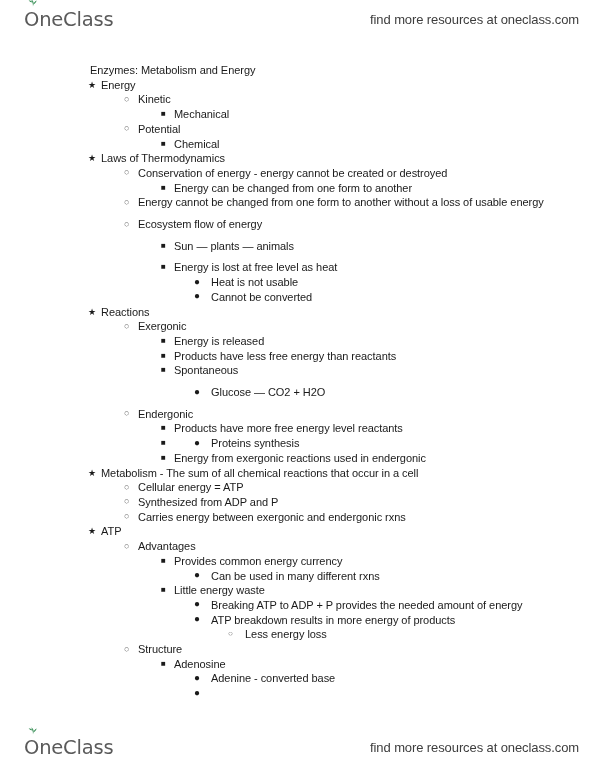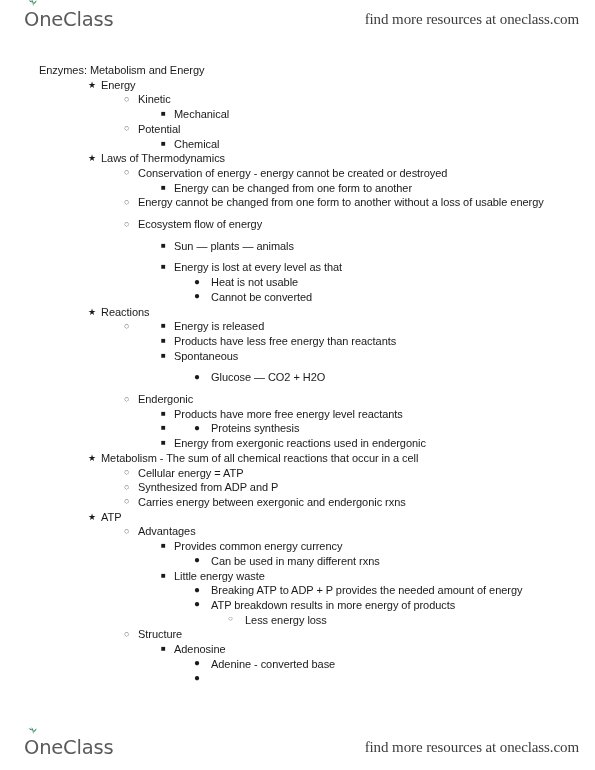--- a/index.html
+++ b/index.html
@@ -63,22 +63,22 @@
     pointer-events: none;
   }
 
   .promo-text {
     position: absolute;
     right: 26px;
     top: 0;
     height: 34px;
     display: flex;
     align-items: center;
-    font-family: Liberation Serif, serif;
-    font-size: 15px;
+    font-family: Liberation Sans, sans-serif;
+    font-size: 13px;
     color: #3d3d3d;
     white-space: nowrap;
     letter-spacing: -0.1px;
   }
 
   
   .outline {
     position: absolute;
     left: 0;
     top: 63px;
@@ -99,21 +99,21 @@
     text-align: left;
     color: #1a1a1a;
     line-height: 14.7px;
   }
   .row .txt {
     display: block;
   }
 
   
   
-  .lvl-0 { padding-left: 39px; }
+  .lvl-0 { padding-left: 90px; }
 
   
   .lvl-1 { padding-left: 101px; }
   .lvl-1 > .bullet { left: 88px; font-size: 9px; top: 0px; }
 
   
   .lvl-2 { padding-left: 138px; }
   .lvl-2 > .bullet { left: 124px; font-size: 9px; top: -0.5px; color: #6b6b6b; }
 
   
@@ -154,25 +154,25 @@
       <div class="row lvl-2"><span class="bullet">○</span><span class="txt">Kinetic</span></div>
       <div class="row lvl-3"><span class="bullet">■</span><span class="txt">Mechanical</span></div>
       <div class="row lvl-2"><span class="bullet">○</span><span class="txt">Potential</span></div>
       <div class="row lvl-3"><span class="bullet">■</span><span class="txt">Chemical</span></div>
       <div class="row lvl-1"><span class="bullet">★</span><span class="txt">Laws of Thermodynamics</span></div>
       <div class="row lvl-2"><span class="bullet">○</span><span class="txt">Conservation of energy - energy cannot be created or destroyed</span></div>
       <div class="row lvl-3"><span class="bullet">■</span><span class="txt">Energy can be changed from one form to another</span></div>
       <div class="row lvl-2"><span class="bullet">○</span><span class="txt">Energy cannot be changed from one form to another without a loss of usable energy</span></div>
       <div class="row lvl-2 gap-sm"><span class="bullet">○</span><span class="txt">Ecosystem flow of energy</span></div>
       <div class="row lvl-3 gap-sm"><span class="bullet">■</span><span class="txt">Sun — plants — animals</span></div>
-      <div class="row lvl-3 gap-sm"><span class="bullet">■</span><span class="txt">Energy is lost at every level as that</span></div>
+      <div class="row lvl-3 gap-sm"><span class="bullet">■</span><span class="txt">Energy is lost at free level as heat</span></div>
       <div class="row lvl-4"><span class="bullet">●</span><span class="txt">Heat is not usable</span></div>
       <div class="row lvl-4"><span class="bullet">●</span><span class="txt">Cannot be converted</span></div>
       <div class="row lvl-1"><span class="bullet">★</span><span class="txt">Reactions</span></div>
-      <div class="row lvl-2"><span class="bullet">○</span></div>
+      <div class="row lvl-2"><span class="bullet">○</span><span class="txt">Exergonic</span></div>
       <div class="row lvl-3"><span class="bullet">■</span><span class="txt">Energy is released</span></div>
       <div class="row lvl-3"><span class="bullet">■</span><span class="txt">Products have less free energy than reactants</span></div>
       <div class="row lvl-3"><span class="bullet">■</span><span class="txt">Spontaneous</span></div>
       <div class="row lvl-4 gap-sm"><span class="bullet">●</span><span class="txt">Glucose — CO2 + H2O</span></div>
       <div class="row lvl-2 gap-sm"><span class="bullet">○</span><span class="txt">Endergonic</span></div>
       <div class="row lvl-3"><span class="bullet">■</span><span class="txt">Products have more free energy level reactants</span></div>
       <div class="row lvl-3"><span class="bullet">■</span></div>
       <div class="row lvl-4"><span class="bullet">●</span><span class="txt">Proteins synthesis</span></div>
       <div class="row lvl-3"><span class="bullet">■</span><span class="txt">Energy from exergonic reactions used in endergonic</span></div>
       <div class="row lvl-1"><span class="bullet">★</span><span class="txt">Metabolism - The sum of all chemical reactions that occur in a cell</span></div>

